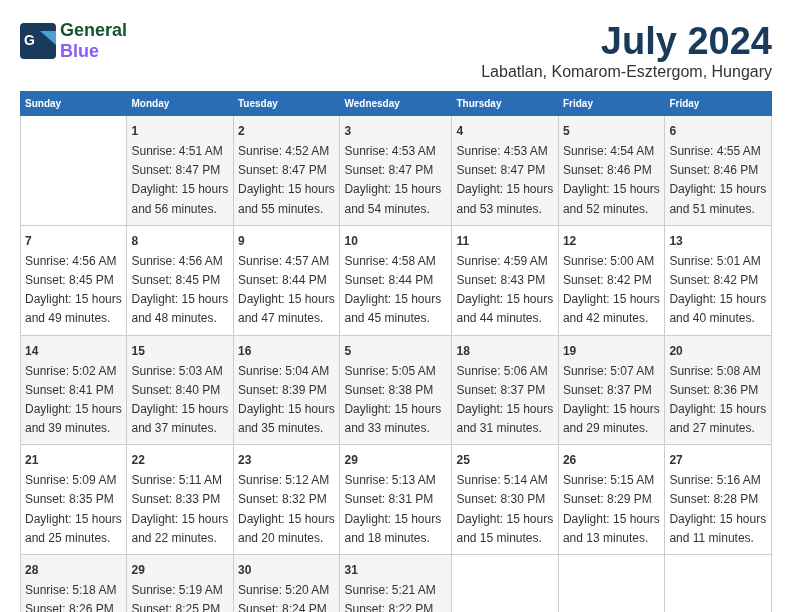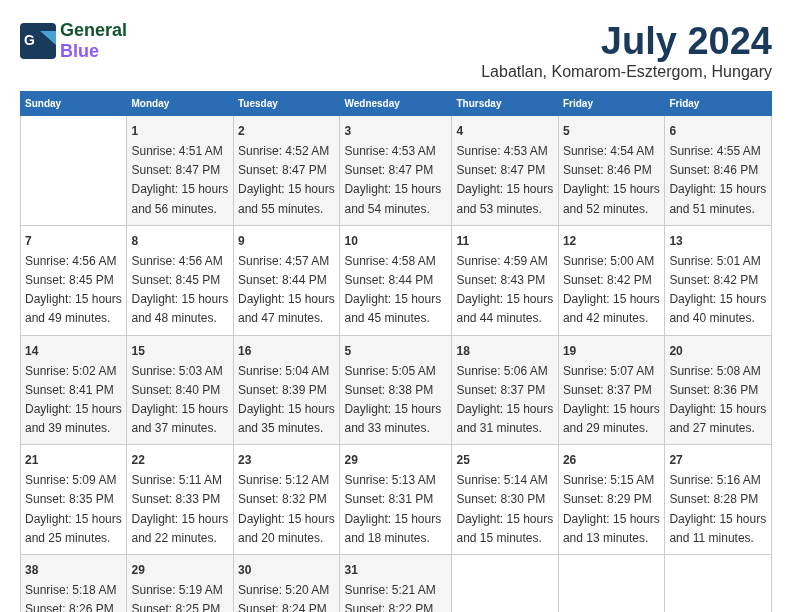--- a/index.html
+++ b/index.html
@@ -229,21 +229,21 @@
             <span class="day-number">26</span>
             <div class="day-info">Sunrise: 5:15 AM<br>Sunset: 8:29 PM<br>Daylight: 15 hours and 13 minutes.</div>
           </td>
           <td>
             <span class="day-number">27</span>
             <div class="day-info">Sunrise: 5:16 AM<br>Sunset: 8:28 PM<br>Daylight: 15 hours and 11 minutes.</div>
           </td>
         </tr>
         <tr>
           <td>
-            <span class="day-number">38</span>
+            <span class="day-number">28</span>
             <div class="day-info">Sunrise: 5:18 AM<br>Sunset: 8:26 PM<br>Daylight: 15 hours and 8 minutes.</div>
           </td>
           <td>
             <span class="day-number">29</span>
             <div class="day-info">Sunrise: 5:19 AM<br>Sunset: 8:25 PM<br>Daylight: 15 hours and 6 minutes.</div>
           </td>
           <td>
             <span class="day-number">30</span>
             <div class="day-info">Sunrise: 5:20 AM<br>Sunset: 8:24 PM<br>Daylight: 15 hours and 3 minutes.</div>
           </td>

